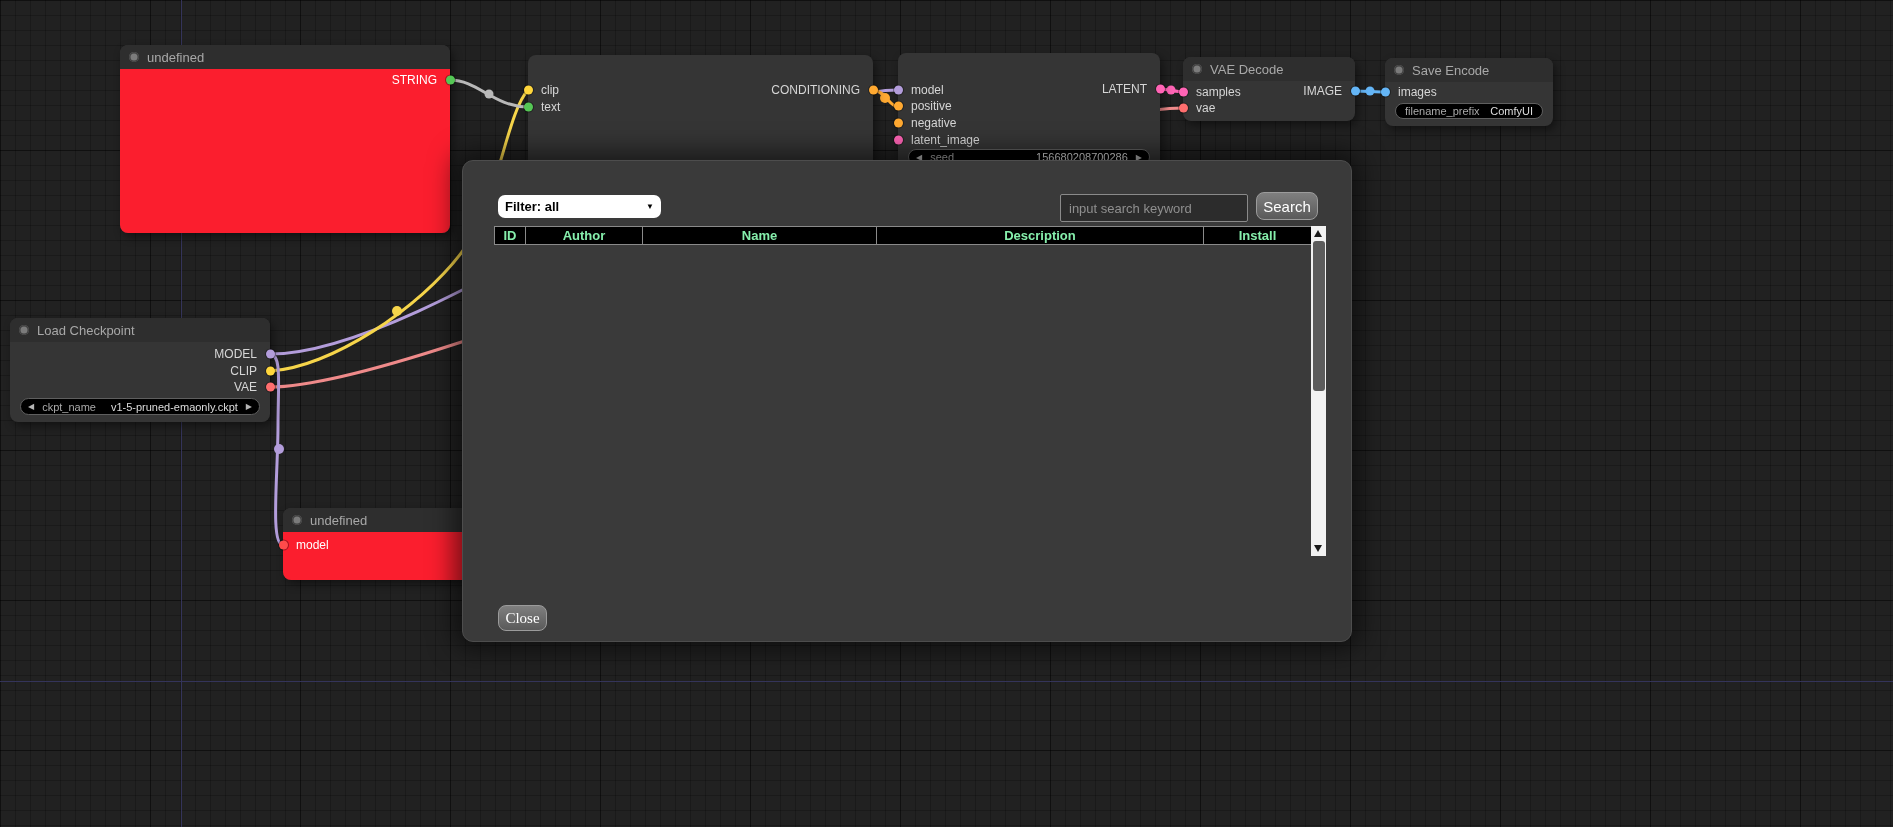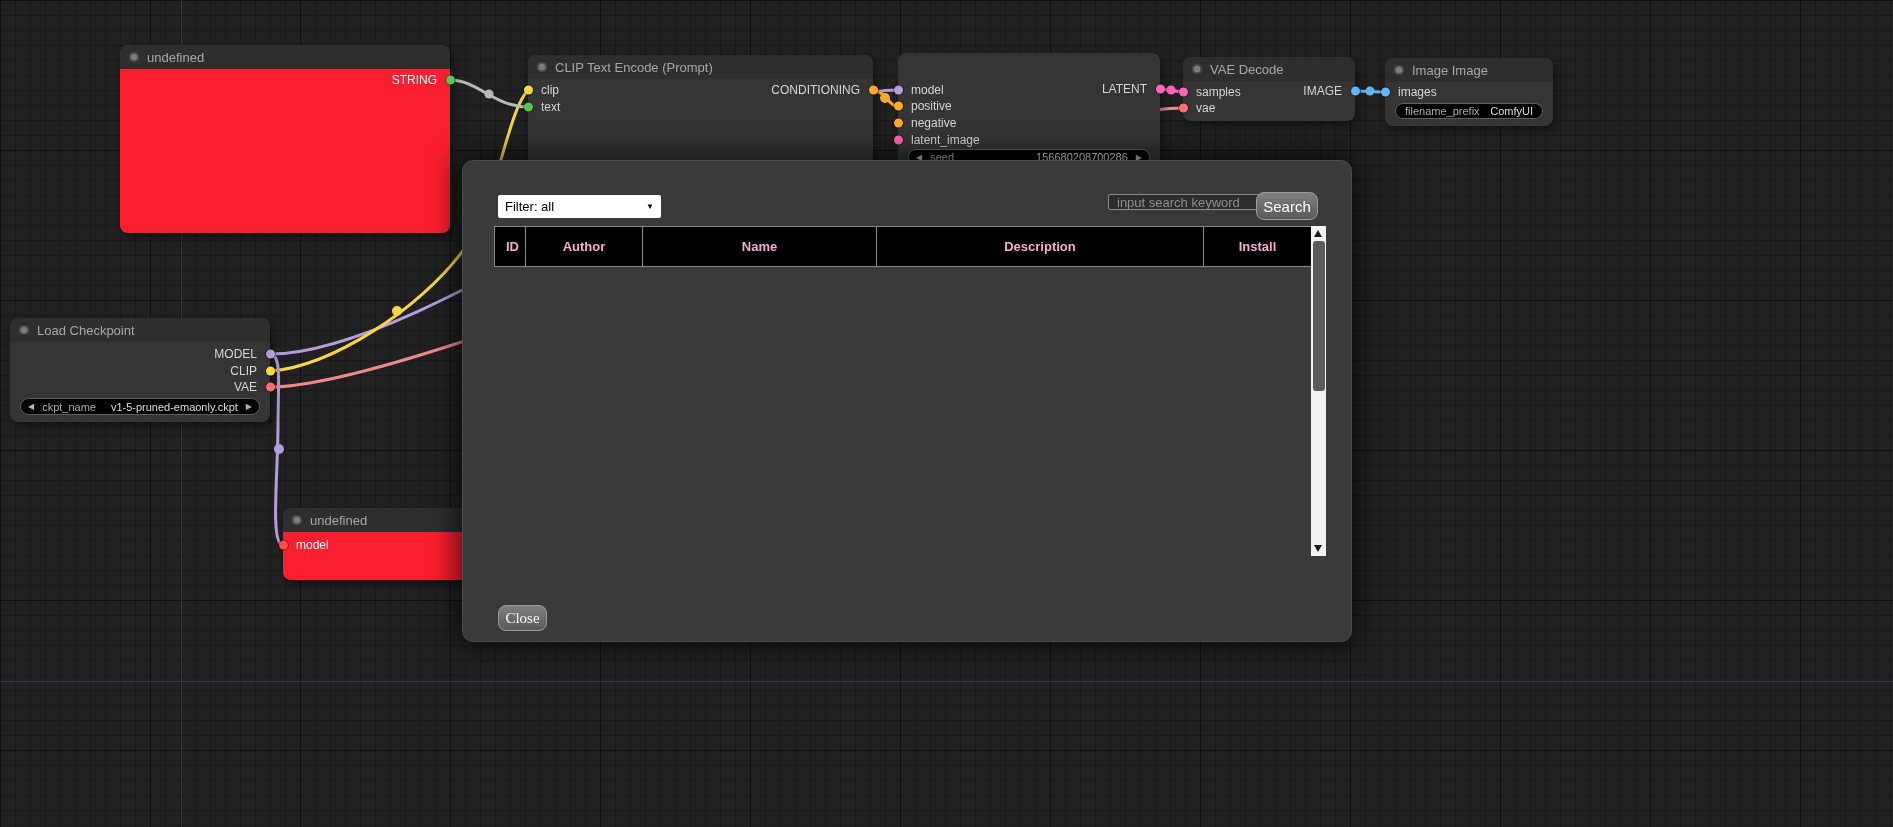--- a/index.html
+++ b/index.html
@@ -42,36 +42,36 @@
   .widget .wname{margin-left:8px;color:#aaa;}
   .widget .wvalue{margin-left:auto;margin-right:8px;color:#ddd;}
   .widget.no-arrows .wname{margin-left:2px;}
   .widget.no-arrows .wvalue{margin-right:2px;}
 
   
   .modal{position:absolute;left:462px;top:160px;width:888px;height:480px;z-index:10;
         background:#3a3a3a;border:1px solid #4d4d4d;border-radius:11px;
         box-shadow:0 0 26px 8px rgba(0,0,0,.55);}
   .filter-select{position:absolute;left:35px;top:34px;width:163px;height:23px;background:#fff;
-        border-radius:2px;display:flex;align-items:center;justify-content:space-between;
-        padding:0 7px;box-sizing:border-box;font-size:13px;color:#000;cursor:pointer;}
+        border-radius:7px;display:flex;align-items:center;justify-content:space-between;
+        padding:0 7px;box-sizing:border-box;font-size:13px;color:#000;cursor:pointer;font-weight:bold;}
   .filter-caret{font-size:8px;color:#000;}
-  .search-input{position:absolute;left:597px;top:33px;width:188px;height:16px;background:#2c2c2c;
+  .search-input{position:absolute;left:597px;top:33px;width:188px;height:28px;background:#2c2c2c;
         border:1px solid #8a8a8a;border-radius:2px;color:#ddd;font-size:13px;padding:0 8px;
-        box-sizing:border-box;font-family:inherit;margin-left:48px;}
+        box-sizing:border-box;font-family:inherit;}
   .search-input::placeholder{color:#8f8f8f;}
   .btn{background:linear-gradient(#7f7f7f,#5a5a5a);border:1px solid #9b9b9b;border-radius:8px;
         color:#fff;font-size:15px;font-family:inherit;cursor:pointer;}
   .search-btn{position:absolute;left:793px;top:31px;width:62px;height:28px;}
   .close-btn{position:absolute;left:35px;top:444px;width:49px;height:26px;font-family:Liberation Serif, serif;}
 
   table.ext{position:absolute;left:31px;top:65px;width:817px;border-collapse:collapse;
         table-layout:fixed;}
-  table.ext th{background:#000;color:#f9a8d4;font-size:13px;font-weight:bold;height:17px;
-        padding:11px;border:1px solid #8a8a8a;}
+  table.ext th{background:#000;color:#86efac;font-size:13px;font-weight:bold;height:17px;
+        padding:0;border:1px solid #8a8a8a;}
 
   .scrollbar{position:absolute;left:848px;top:65px;width:15px;height:330px;background:#f2f2f2;}
   .sb-up{position:absolute;top:4px;left:3px;width:0;height:0;border-left:4.5px solid transparent;
         border-right:4.5px solid transparent;border-bottom:7px solid #1a1a1a;}
   .sb-down{position:absolute;bottom:4px;left:3px;width:0;height:0;border-left:4.5px solid transparent;
         border-right:4.5px solid transparent;border-top:7px solid #1a1a1a;}
   .sb-thumb{position:absolute;top:15px;left:1.5px;width:12px;height:150px;background:#5c5c5c;
         border-radius:3px;}
 </style>
 </head>
@@ -104,24 +104,20 @@
       <span class="node-title">undefined</span>
     </div>
     <div class="red-body" style="background-color: rgb(251, 30, 46);"></div>
     <div class="slot out on-red" style="top:28px">
       <span class="slot-label">STRING</span>
       <span class="pin" style="background-color: rgb(85, 199, 85);"></span>
     </div>
   </div>
 
   <div class="node" style="left:528px;top:55px;width:345px;height:120px">
-    <div class="node-header">
-      <span class="collapse-dot"></span>
-      <span class="node-title">CLIP Text Encode (Prompt)</span>
-    </div>
     <div class="slot in" style="top:28px">
       <span class="pin" style="background-color: rgb(255, 214, 60);"></span>
       <span>clip</span>
     </div>
     <div class="slot in" style="top:45px">
       <span class="pin" style="background-color: rgb(85, 199, 85);"></span>
       <span>text</span>
     </div>
     <div class="slot out" style="top:28px">
       <span>CONDITIONING</span>
@@ -173,21 +169,21 @@
     </div>
     <div class="slot out" style="top:27px">
       <span>IMAGE</span>
       <span class="pin" style="background-color: rgb(100, 181, 246);"></span>
     </div>
   </div>
 
   <div class="node" style="left:1385px;top:58px;width:168px;height:68px">
     <div class="node-header">
       <span class="collapse-dot"></span>
-      <span class="node-title">Image Image</span>
+      <span class="node-title">Save Encode</span>
     </div>
     <div class="slot in" style="top:27px">
       <span class="pin" style="background-color: rgb(100, 181, 246);"></span>
       <span>images</span>
     </div>
     <div class="widget no-arrows" style="top:45px;height:16px">
       <span class="wname">filename_prefix</span>
       <span class="wvalue">ComfyUI</span>
     </div>
   </div>

